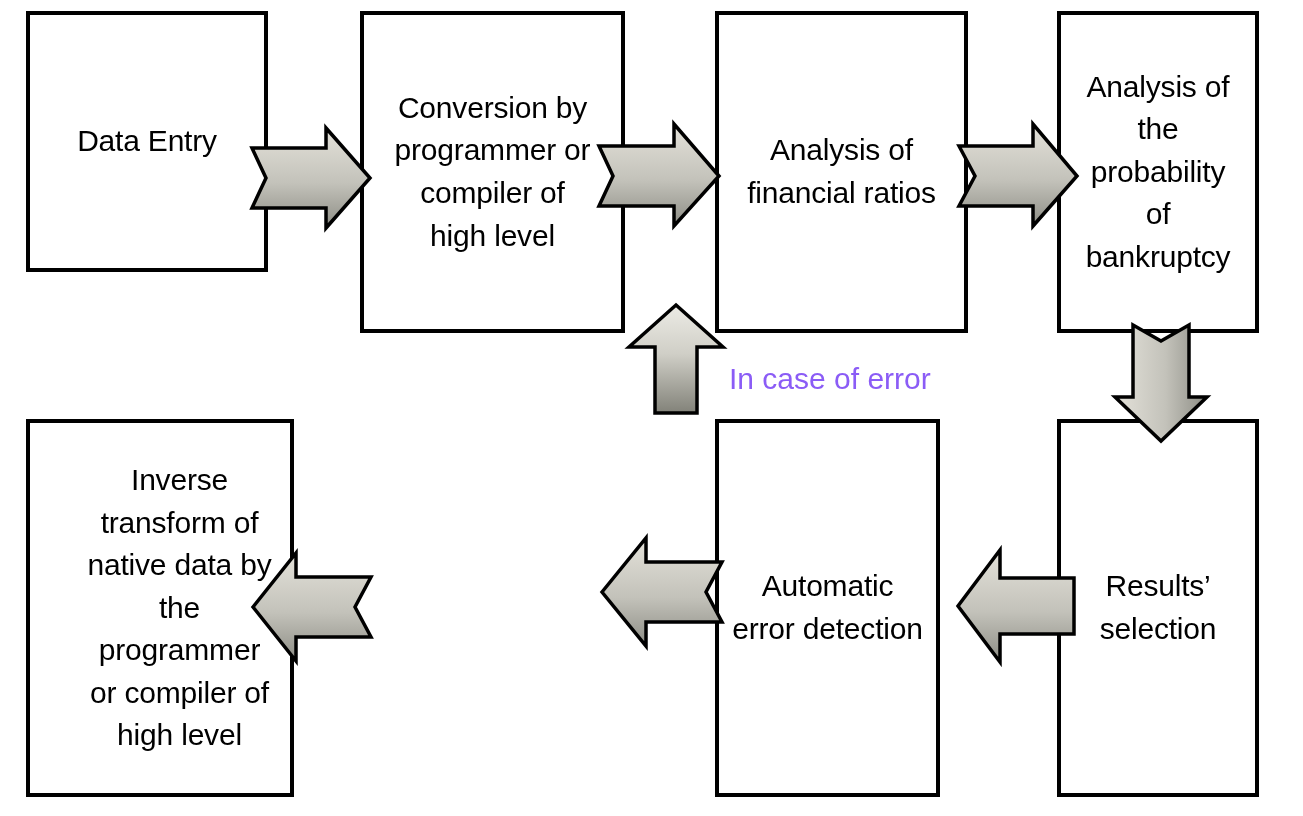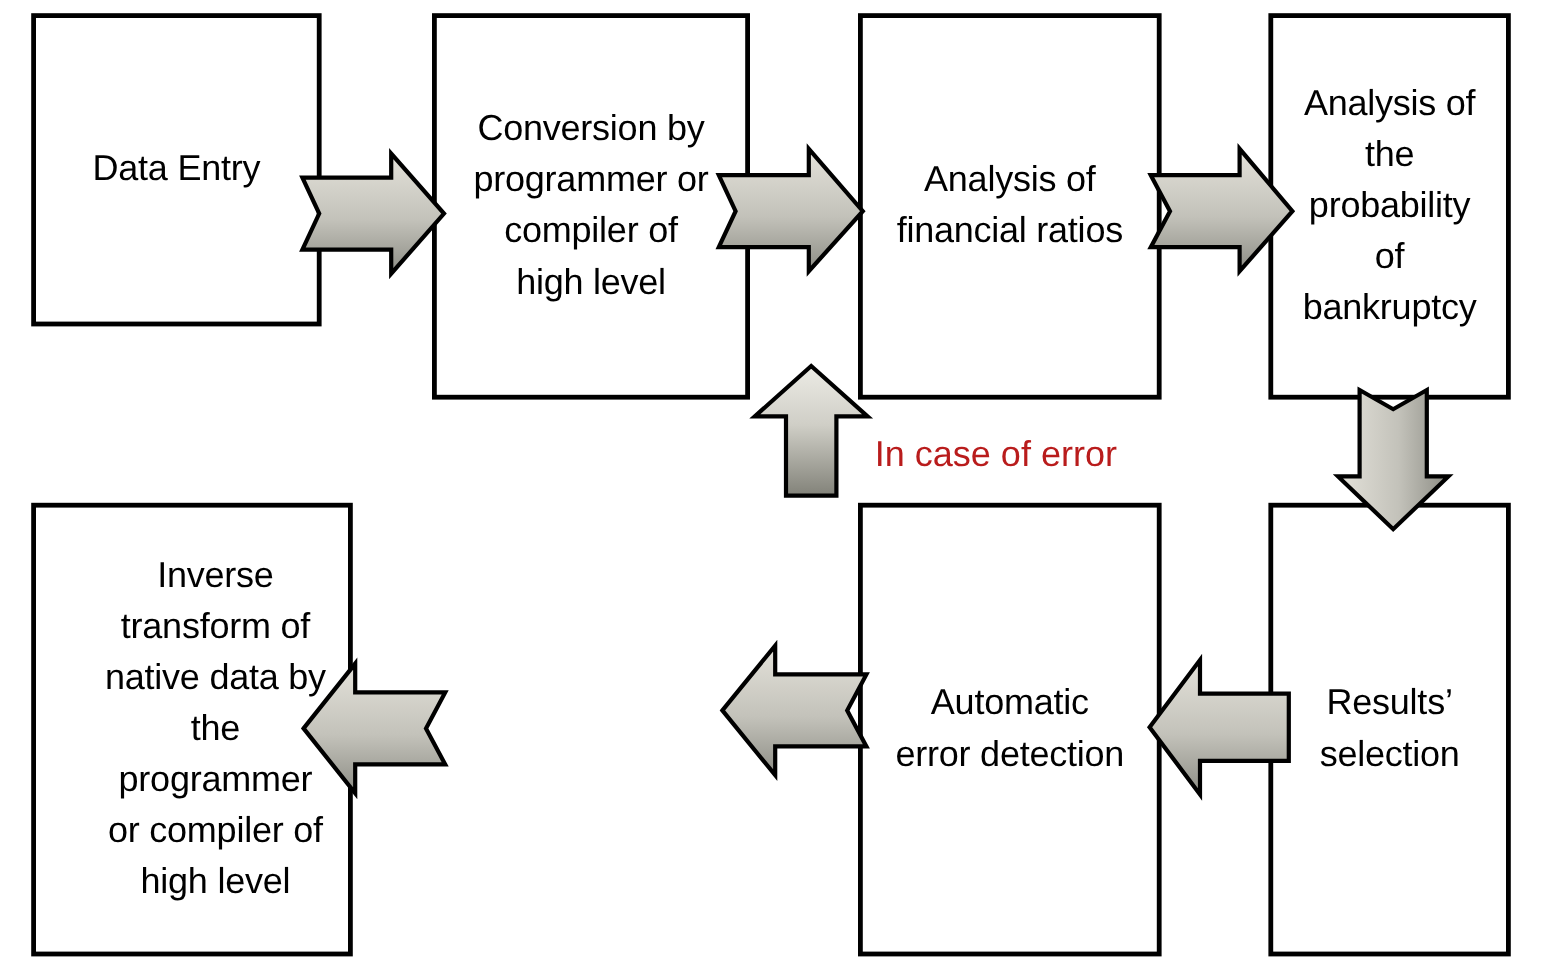--- a/index.html
+++ b/index.html
@@ -45,21 +45,21 @@
   }
   .arrow svg {
     display: block;
     overflow: visible;
   }
   .edge-label {
     position: absolute;
     z-index: 4;
     font-size: 30px;
     line-height: 1.2;
-    color: #b91c1c;
+    color: #8b5cf6;
     white-space: nowrap;
     background: transparent;
   }
 </style>
 </head>
 <body>
 
 <div id="canvas">
 
   <div class="node" style="left:26px; top:11px; width:242px; height:261px;">
@@ -90,21 +90,21 @@
     <span class="node-label">Inverse
 transform of
 native data by
 the
 programmer
 or compiler of
 high level</span>
   </div>
 
 
-  <div class="node" style="left:715px; top:419px; width:253px; height:378px;">
+  <div class="node" style="left:715px; top:419px; width:225px; height:378px;">
     <span class="node-label">Automatic
 error detection</span>
   </div>
 
   <div class="node" style="left:1057px; top:419px; width:202px; height:378px;align-items:center;">
     <span class="node-label">Results’
 selection</span>
   </div>
 
   <div class="arrow" style="left:250px; top:126px; width:122px; height:104px;">

